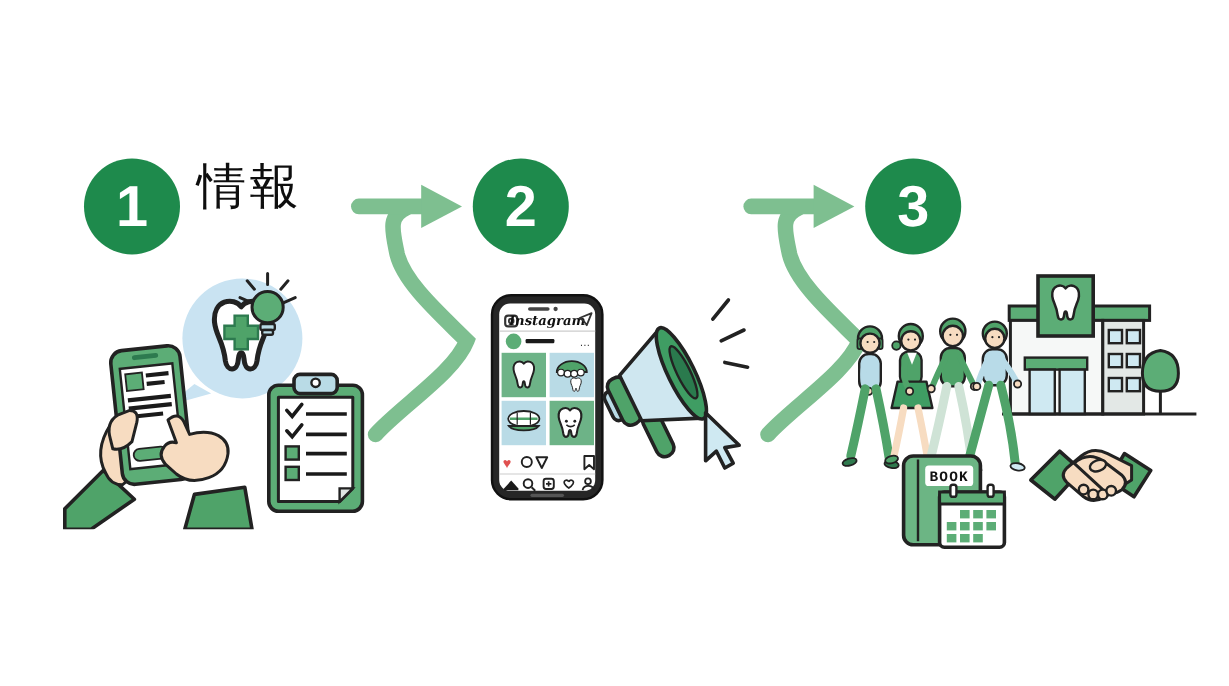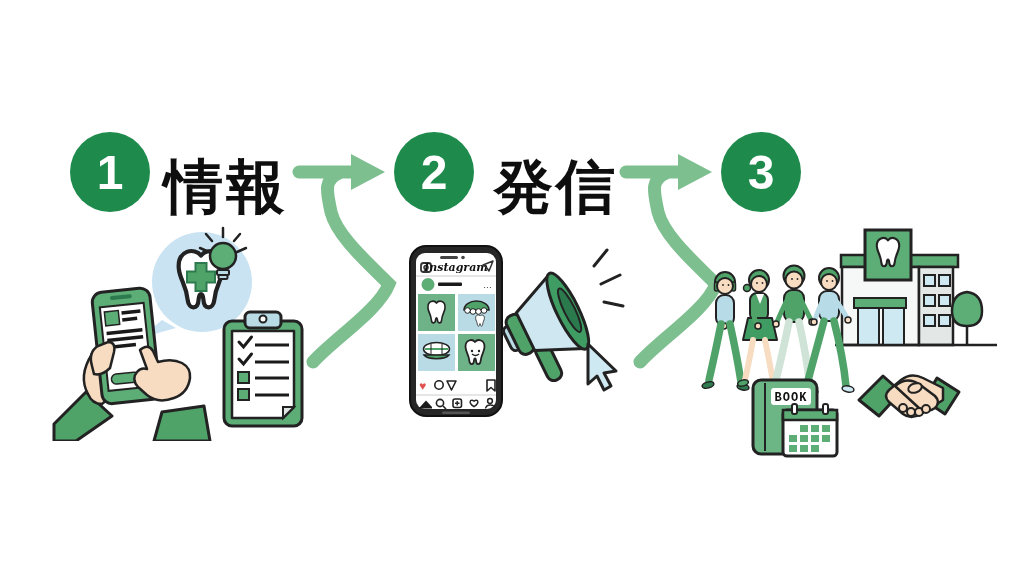--- a/index.html
+++ b/index.html
@@ -1,22 +1,22 @@
 <!DOCTYPE html>
 <html><head>
 <meta charset="utf-8">
 <style>
   html,body{margin:0;padding:0;background:#fff;}
   .canvas{position:relative;width:1024px;height:572px;background:#ffffff;overflow:hidden;
           font-family:"Liberation Sans",sans-serif;}
   .step-circle{position:absolute;top:132px;width:80px;height:80px;border-radius:50%;
           background:#1e8a4c;color:#fff;display:flex;align-items:center;justify-content:center;
           font-size:48px;font-weight:bold;}
-  .step-label{position:absolute;top:148px;height:80px;display:flex;align-items:center;
-          font-size:59px;font-weight:700;color:#0e0e0e;letter-spacing:3px;white-space:nowrap;}
+  .step-label{position:absolute;top:115px;height:80px;display:flex;align-items:center;
+          font-size:41px;font-weight:400;color:#0e0e0e;letter-spacing:3px;white-space:nowrap;}
   .abs{position:absolute;}
   svg text{font-family:"Liberation Sans",sans-serif;}
   .ig-wordmark{font-family:"DejaVu Serif",serif;font-style:italic;font-weight:bold;}
   .book-text{font-family:"Liberation Mono",monospace;font-weight:bold;letter-spacing:1px;}
 </style>
 </head>
 <body>
 
 <div class="canvas">
 
@@ -29,21 +29,20 @@
   </svg>
 
   <div class="step-circle" style="left:70px">
     <span>1</span>
   </div>
   <div class="step-label" style="left:164px">情報</div>
 
   <div class="step-circle" style="left:394px">
     <span>2</span>
   </div>
-  <div class="step-label" style="left:494px">発信</div>
 
   <div class="step-circle" style="left:721px">
     <span>3</span>
   </div>
 
   <svg class="abs" style="left:283px;top:138px" width="118" height="235" viewBox="0 0 118 235">
     <path d="M30 224 C52 200 96 172 106 146 C84 124 54 98 48 74 C44 54 40 42 56 35" fill="none" stroke="#7ebf90" stroke-width="13" stroke-linecap="round"></path>
     <path d="M16 34 H70" fill="none" stroke="#7ebf90" stroke-width="13" stroke-linecap="round"></path>
     <polygon points="68,16 102,34 68,52" fill="#7ebf90"></polygon>
   </svg>

